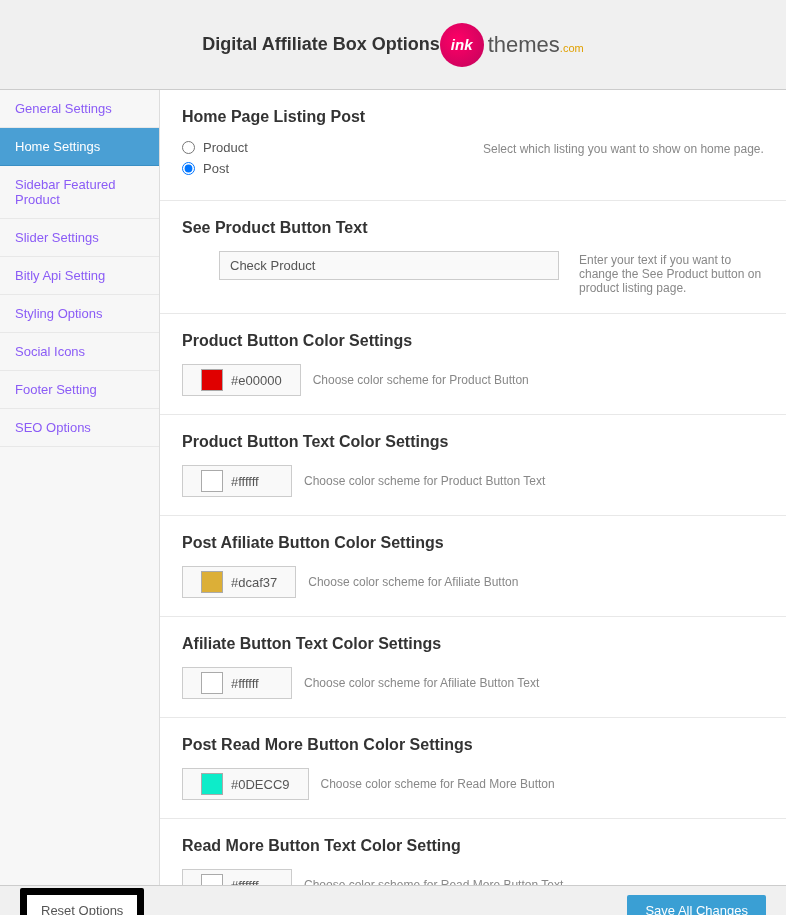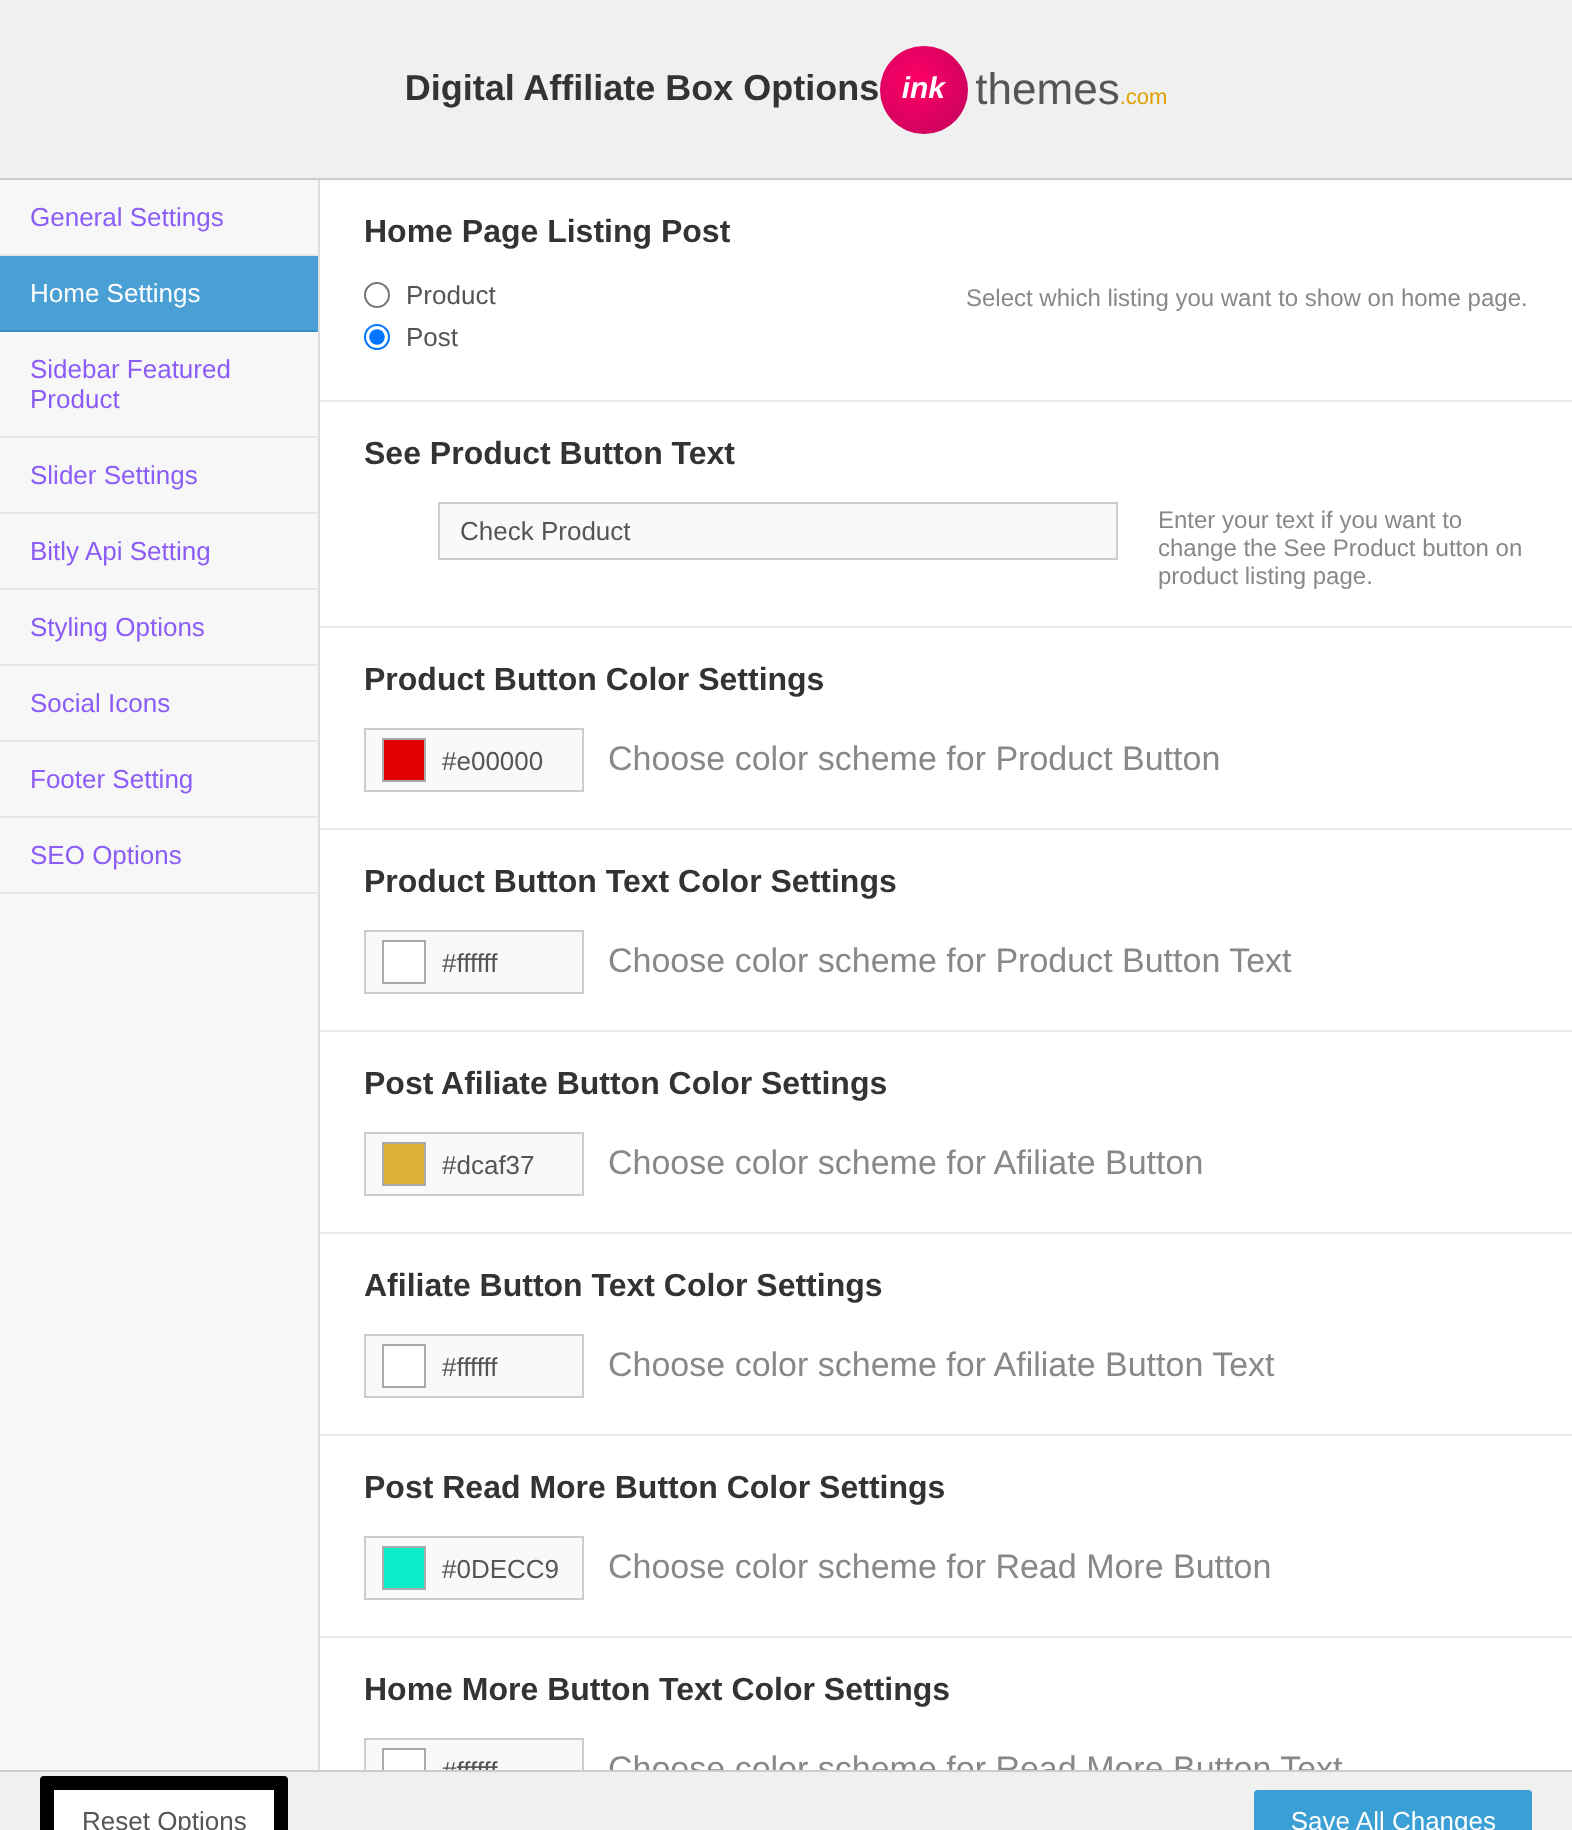--- a/index.html
+++ b/index.html
@@ -157,36 +157,36 @@
     .color-row {
       display: flex;
       align-items: center;
       gap: 12px;
     }
     .color-swatch-container {
       display: flex;
       align-items: center;
       border: 1px solid #ccc;
       background: #f9f9f9;
-      padding: 4px 8px;
+      padding: 4px 18px;
       min-width: 110px;
     }
     .color-swatch {
       width: 22px;
       height: 22px;
       border: 1px solid #aaa;
       margin-right: 8px;
       flex-shrink: 0;
     }
     .color-value {
       font-size: 13px;
       color: #555;
     }
     .color-hint {
-      font-size: 17px;
+      font-size: 12px;
       color: #888;
     }
 
     
     .footer {
       height: 50px;
       background: #f0f0f0;
       border-top: 1px solid #ccc;
       display: flex;
       align-items: center;
@@ -313,21 +313,21 @@
       <div class="color-row">
         <div class="color-swatch-container">
           <div class="color-swatch" style="background:#0DECC9;"></div>
           <span class="color-value">#0DECC9</span>
         </div>
         <span class="color-hint">Choose color scheme for Read More Button</span>
       </div>
     </div>
 
     <div class="section">
-      <div class="section-title">Home More Button Text Color Settings</div>
+      <div class="section-title">Read More Button Text Color Setting</div>
       <div class="color-row">
         <div class="color-swatch-container">
           <div class="color-swatch" style="background:#ffffff; border:1px solid #aaa;"></div>
           <span class="color-value">#ffffff</span>
         </div>
         <span class="color-hint">Choose color scheme for Read More Button Text</span>
       </div>
     </div>
 
   </div>

